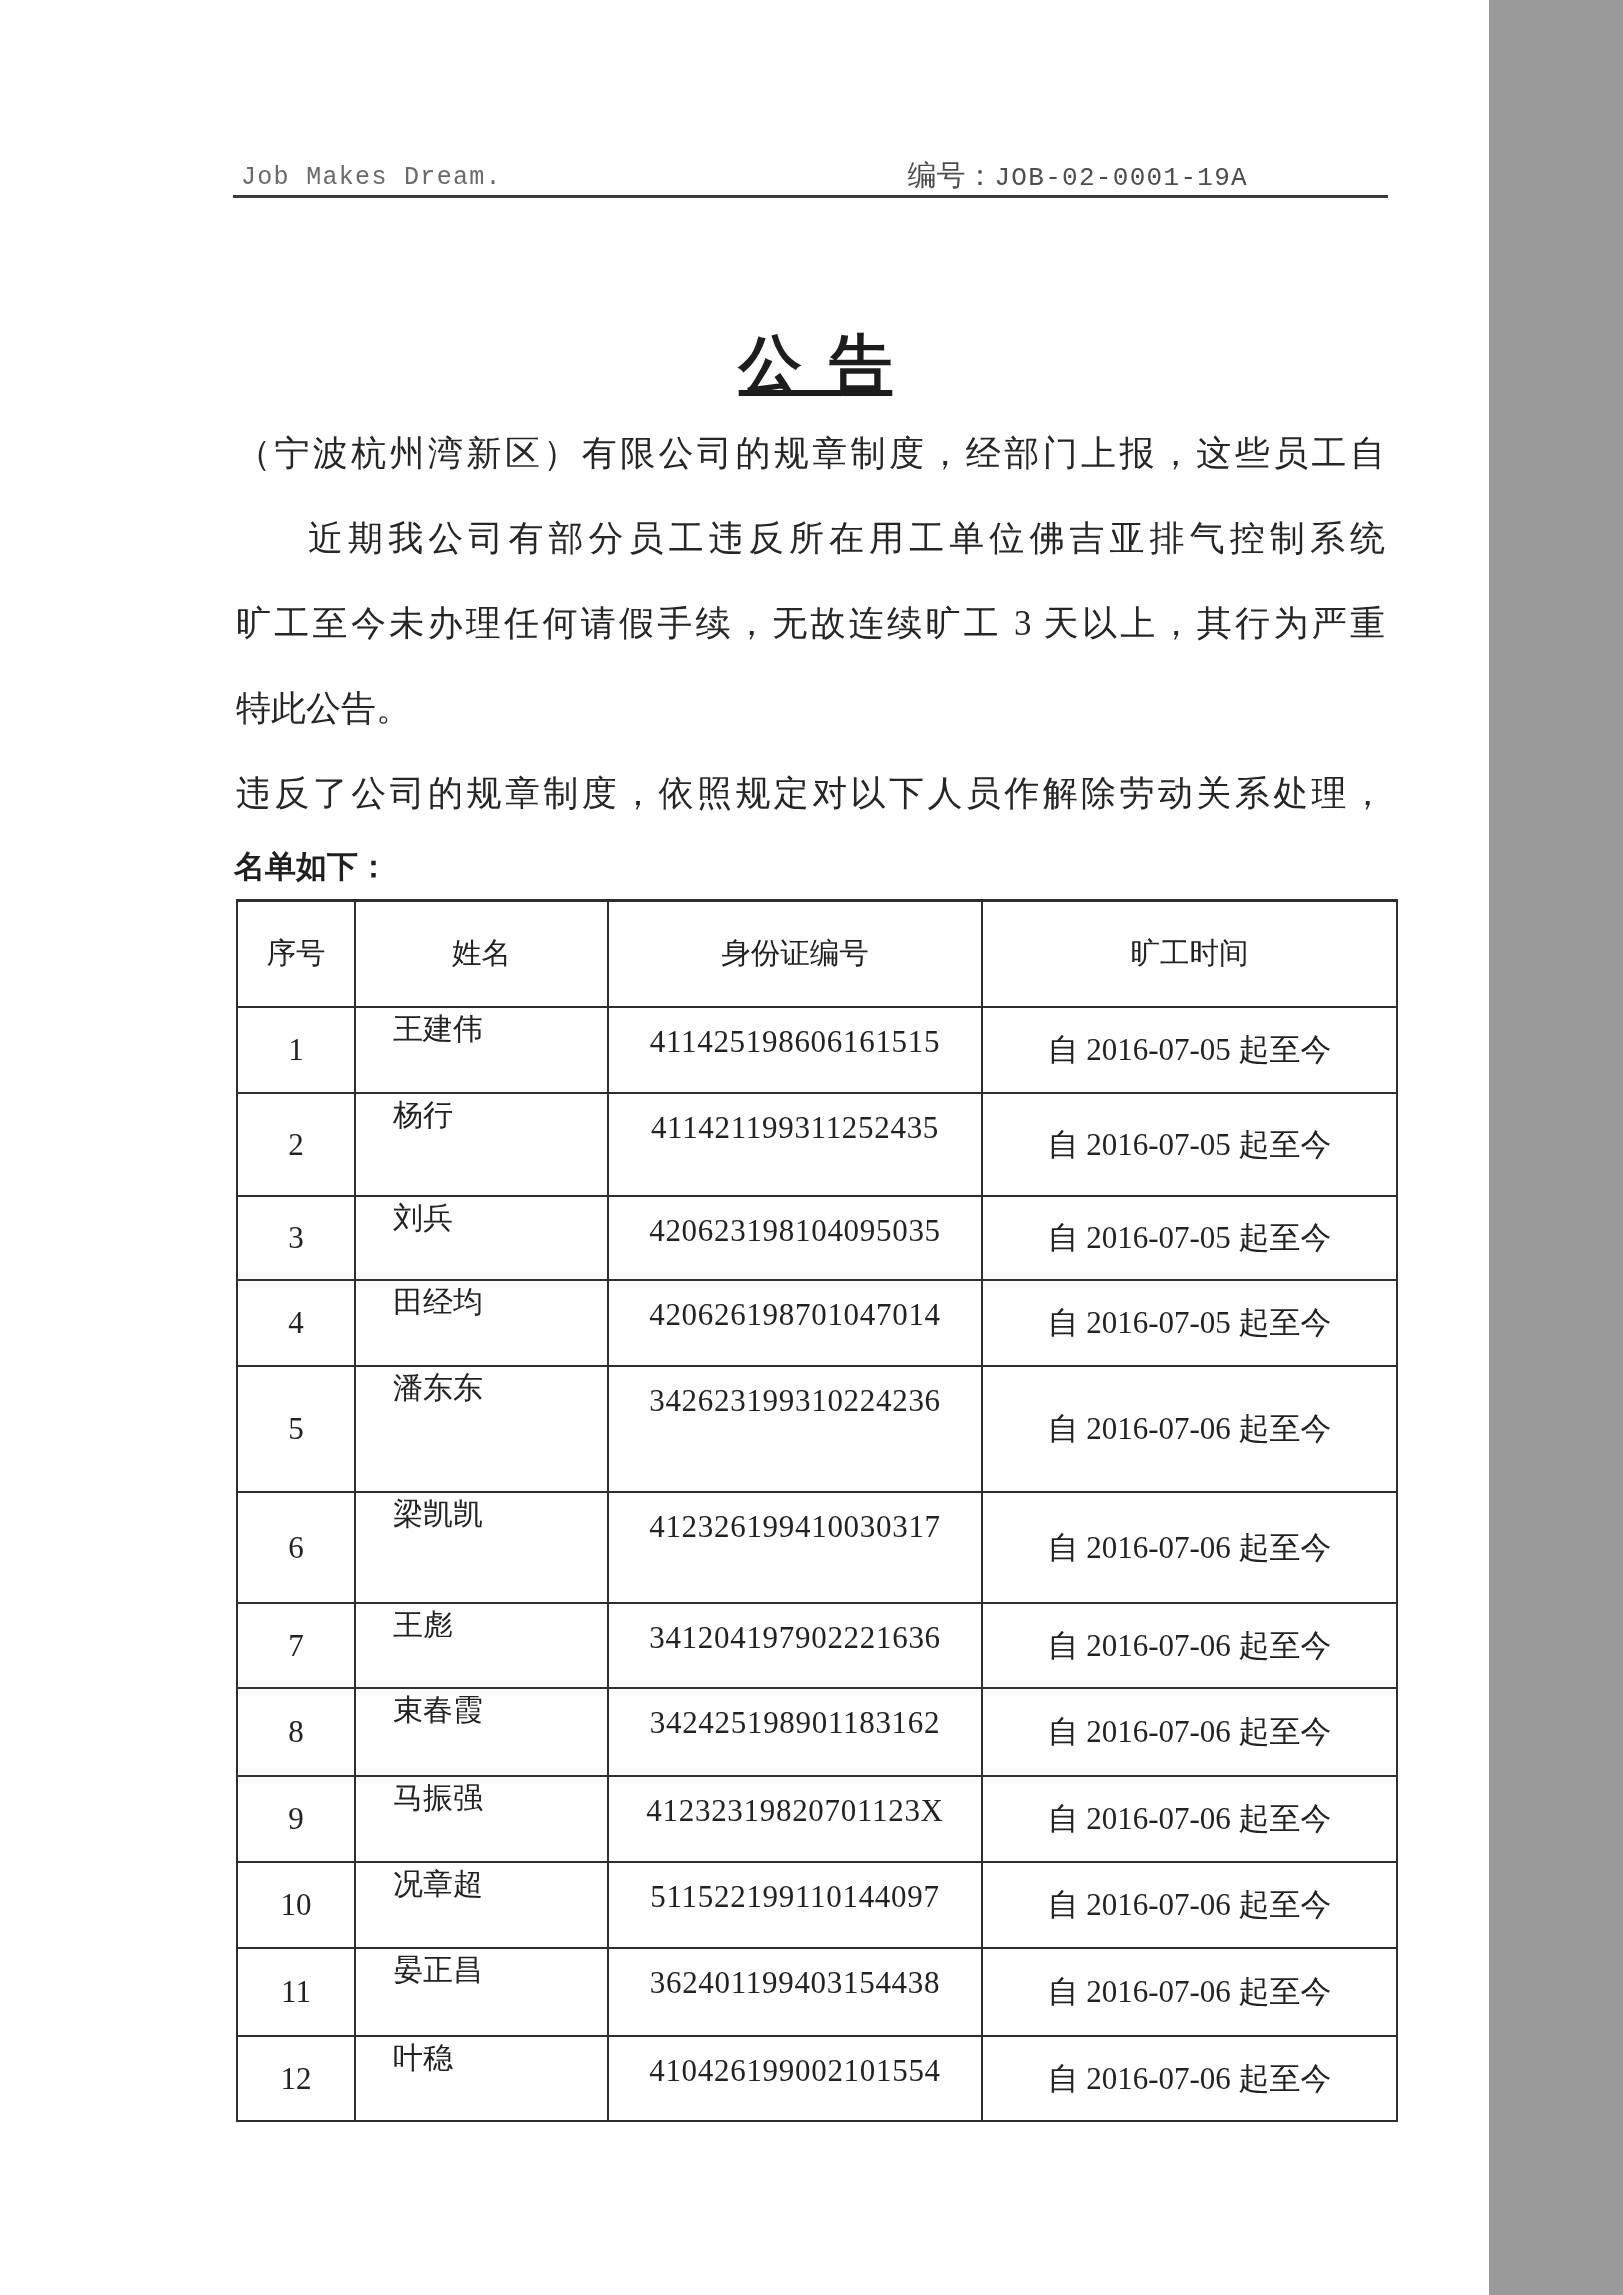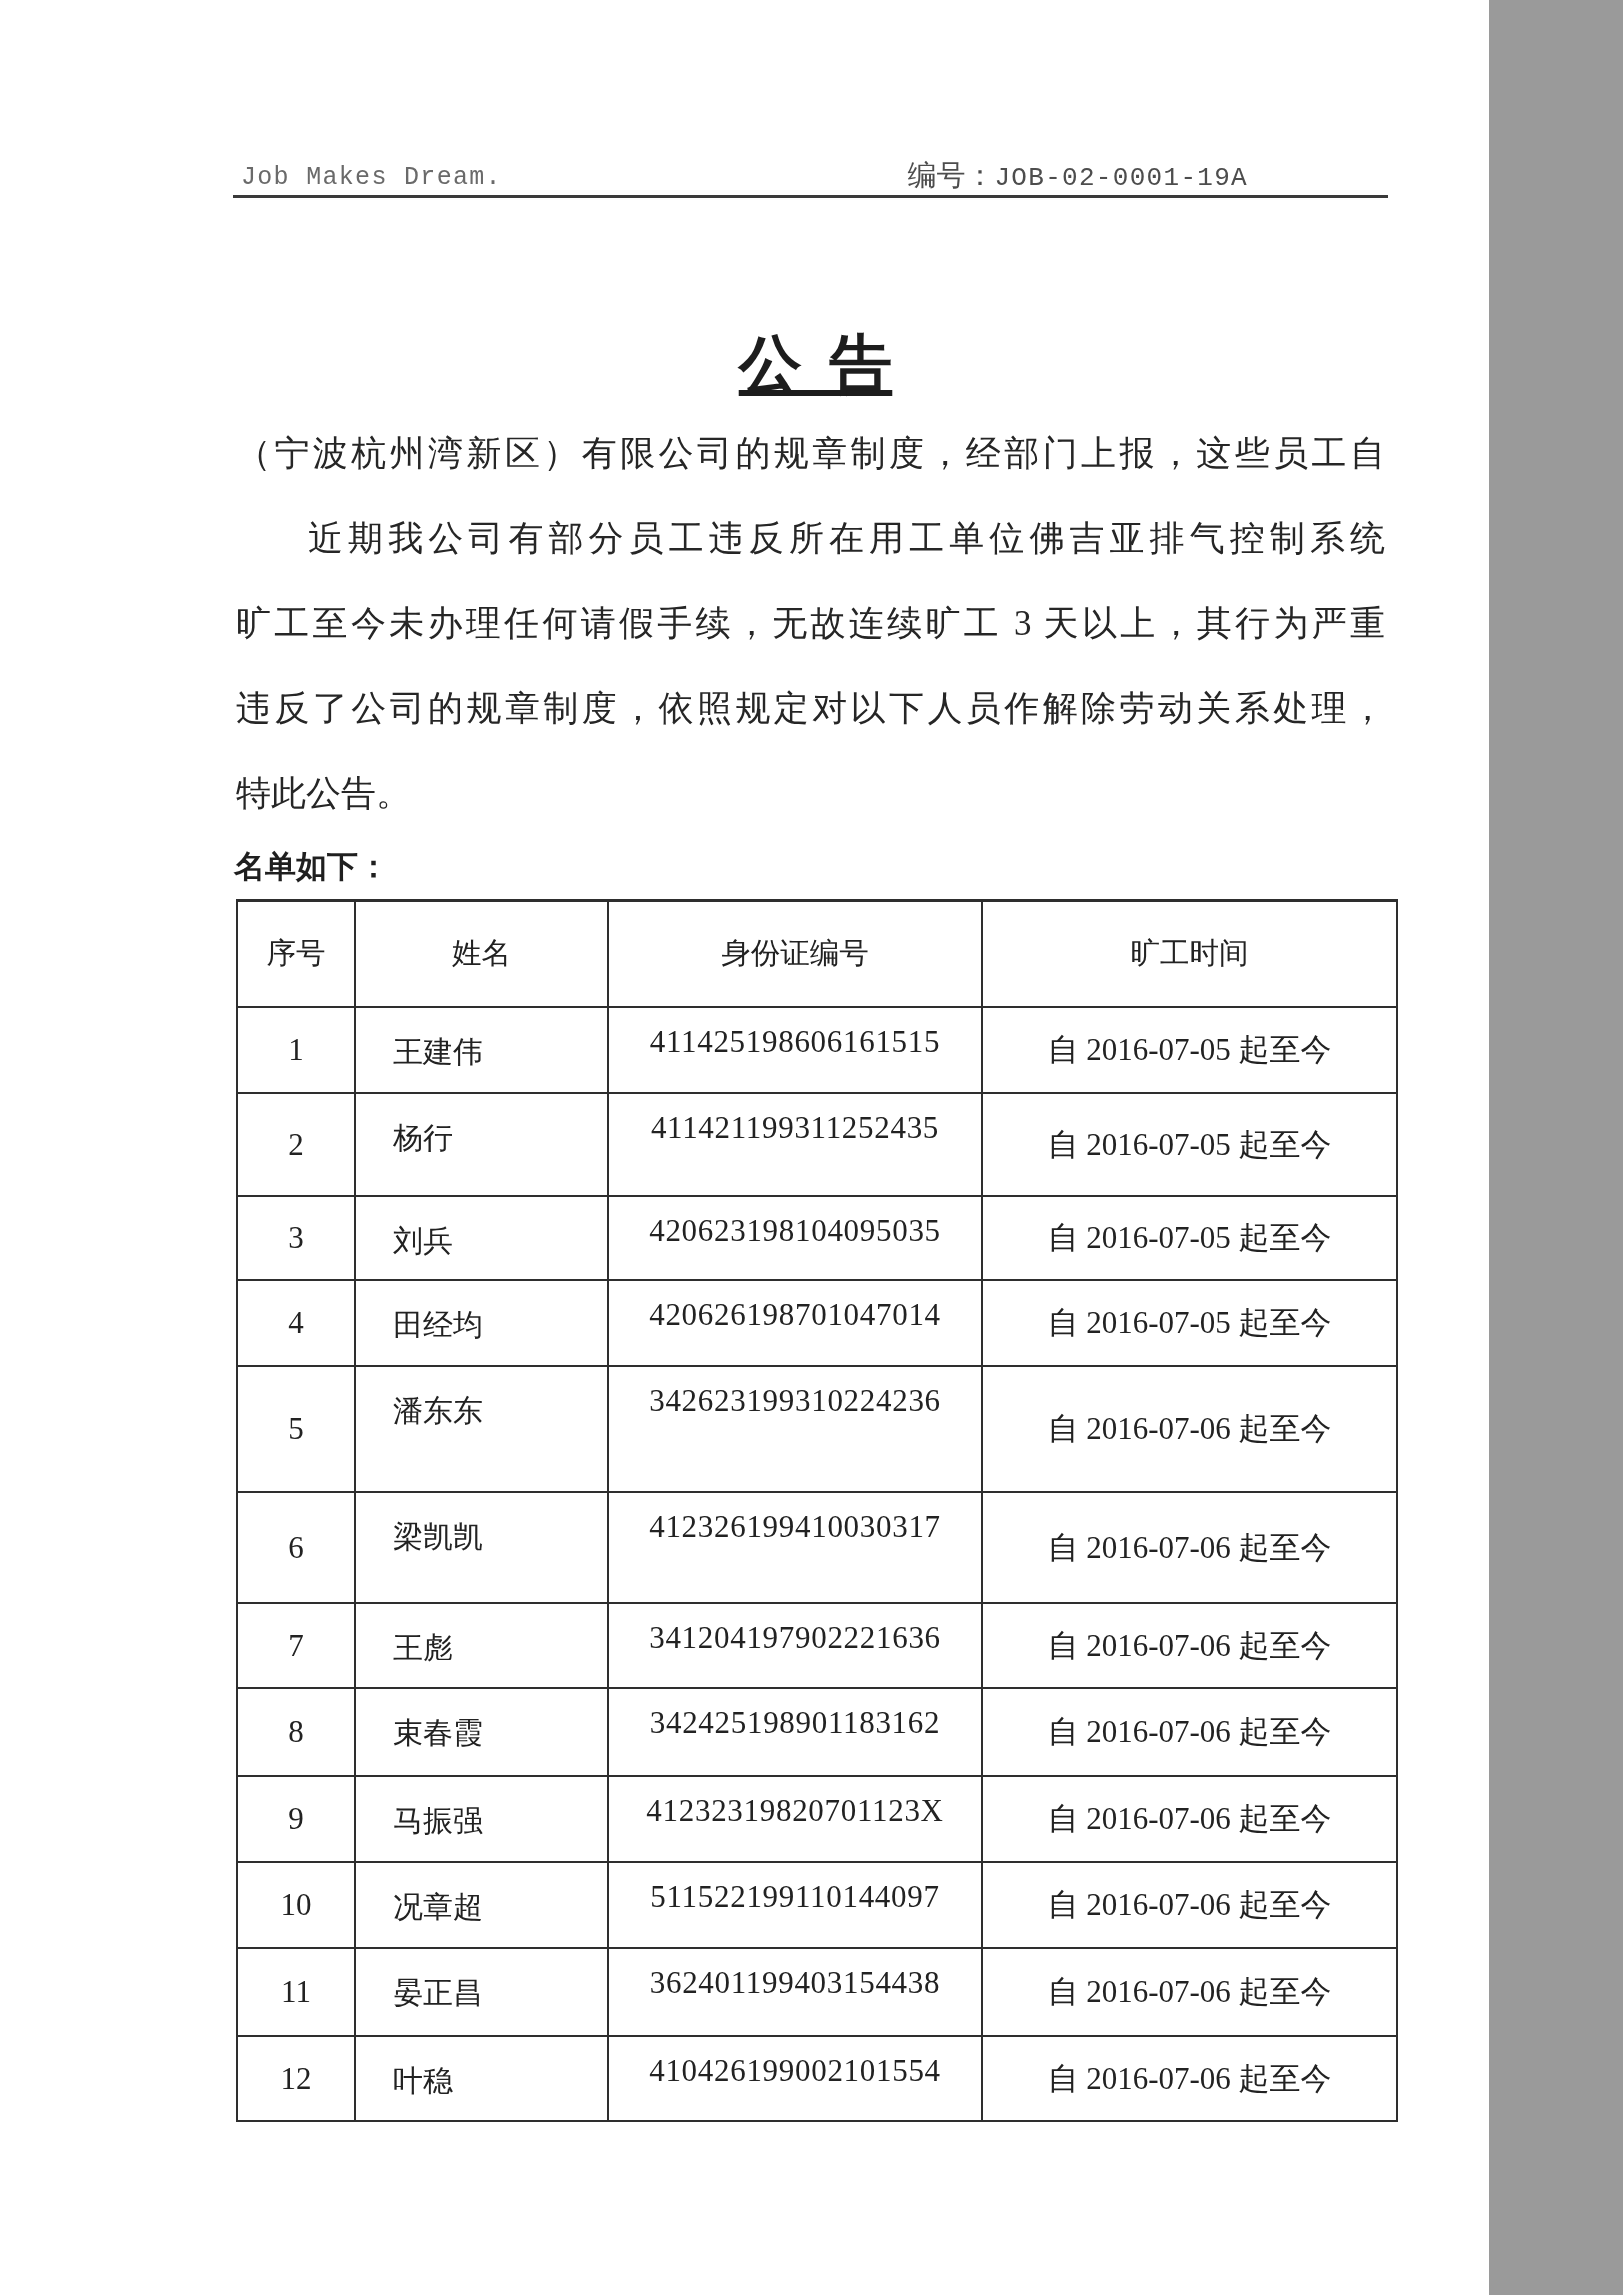--- a/index.html
+++ b/index.html
@@ -69,21 +69,21 @@
     border-top:3.9px solid #2e2e2e;
   }
   .roster tbody tr{height:86px;}
   .roster tbody tr:nth-child(2){height:103px;}
   .roster tbody tr:nth-child(3){height:84px;}
   .roster tbody tr:nth-child(5){height:126px;}
   .roster tbody tr:nth-child(6){height:111px;}
   .roster tbody tr:nth-child(7),.roster tbody tr:nth-child(12){height:85px;}
   .roster tbody tr:nth-child(8),.roster tbody tr:nth-child(11){height:88px;}
   .roster td.c-no{text-align:center;vertical-align:middle;font-size:31px;}
-  .roster td.c-name{text-align:left;vertical-align:top;padding:24px 0 0 37px;font-size:30px;}
+  .roster td.c-name{text-align:left;vertical-align:top;padding:1px 0 0 37px;font-size:30px;}
   .roster td.c-id{text-align:center;vertical-align:top;padding-top:15.7px;font-size:31px;letter-spacing:0.7px;}
   .roster td.c-period{text-align:center;vertical-align:middle;font-size:31px;}
   
   .stamp{
     position:absolute;left:1539px;top:1352px;width:257px;height:257px;
     border:9.2px solid rgba(148,148,148,0.40);
     border-radius:50%;
     filter:blur(0.8px);
   }
   .stamp .mk{position:absolute;background:rgba(150,150,150,0.28);border-radius:2px;}
@@ -104,22 +104,22 @@
   </div>
 
   <div class="rule"></div>
 
   <div class="title">公 告</div>
 
   <div class="para">
     <div class="line">（宁波杭州湾新区）有限公司的规章制度，经部门上报，这些员工自</div>
     <div class="line indent">近期我公司有部分员工违反所在用工单位佛吉亚排气控制系统</div>
     <div class="line">旷工至今未办理任何请假手续，无故连续旷工 3 天以上，其行为严重</div>
+    <div class="line last">特此公告。</div>
     <div class="line">违反了公司的规章制度，依照规定对以下人员作解除劳动关系处理，</div>
-    <div class="line last">特此公告。</div>
   </div>
 
   <div class="list-intro">名单如下：</div>
 
   <table class="roster">
     <colgroup>
       <col style="width:118px">
         <col style="width:253px">
         <col style="width:374px">
         <col style="width:415px">

